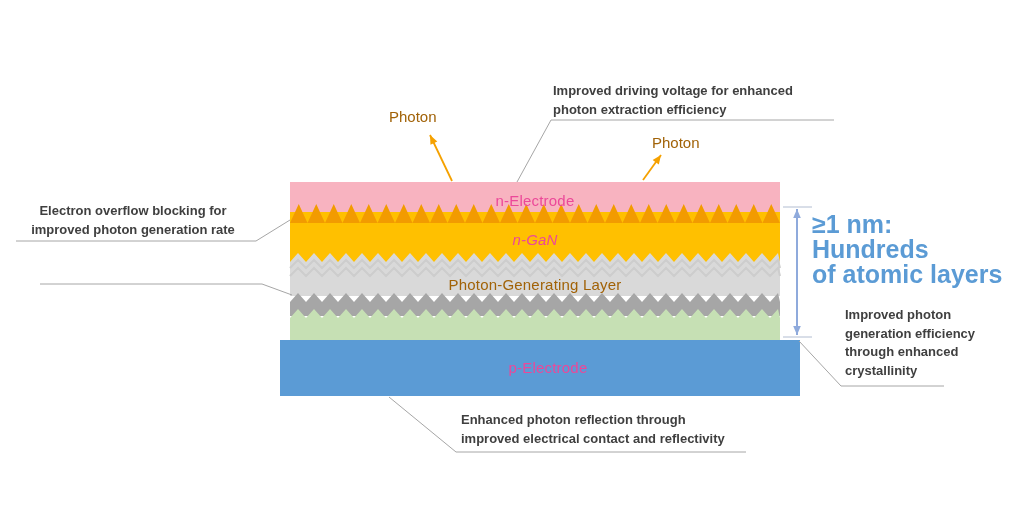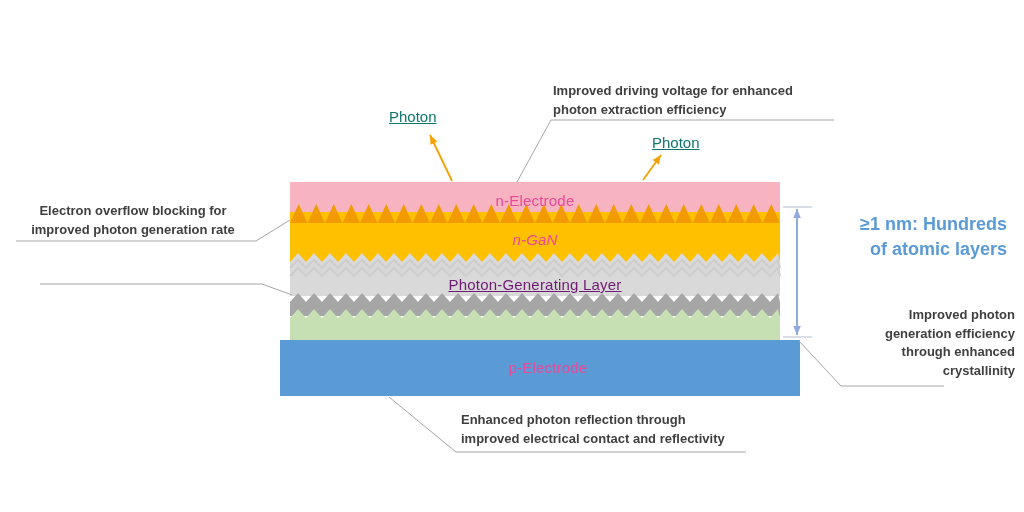--- a/index.html
+++ b/index.html
@@ -1,25 +1,25 @@
 <!DOCTYPE html>
 <html><head>
 <meta charset="utf-8">
 <style>
   * { margin:0; padding:0; box-sizing:border-box; }
   html,body { background:#ffffff; }
   body { font-family:"Liberation Sans", sans-serif; }
   .canvas { position:relative; width:1024px; height:512px; background:#ffffff; overflow:hidden; }
   svg.diagram { position:absolute; left:0; top:0; }
   .layer-label { position:absolute; text-align:center; font-size:15px; color:#ec4899; letter-spacing:0.2px; }
-  .layer-label.dark { color:#701a75;text-decoration:underline; }
+  .layer-label.dark { color:#a16207; }
   .ann { position:absolute; font-size:13px; font-weight:bold; color:#3f3f3f; line-height:18.5px; white-space:pre-line; }
   .ann.center { text-align:center; }
-  .photon-label { position:absolute; font-size:15px; color:#0f766e;text-decoration:underline; }
-  .blue-callout { position:absolute; font-size:18px; font-weight:bold; color:#5b9bd5; line-height:25px; white-space:pre-line;text-align:right; }
+  .photon-label { position:absolute; font-size:15px; color:#a16207; }
+  .blue-callout { position:absolute; font-size:25px; font-weight:bold; color:#5b9bd5; line-height:25px; white-space:pre-line; }
 </style>
 </head>
 <body>
 
 <div class="canvas">
 
   <svg class="diagram" width="1024" height="512" viewBox="0 0 1024 512">
 
     <rect x="290" y="182" width="490" height="30" fill="#F8B3C0"></rect>
 
@@ -63,20 +63,20 @@
 
   <div class="photon-label" style="left:389px; top:108px;">Photon</div>
   <div class="photon-label" style="left:652px; top:134px;">Photon</div>
 
   <div class="ann" style="left:553px; top:82px; width:300px;">Improved driving voltage for enhanced
 photon extraction efficiency</div>
   <div class="ann center" style="left:8px; top:202px; width:250px;">Electron overflow blocking for
 improved photon generation rate</div>
   <div class="blue-callout" style="left:812px; top:212px; width:195px;">≥1 nm: Hundreds
 of atomic layers</div>
-  <div class="ann" style="left:845px; top:306px; width:170px;text-align:right;">Improved photon
+  <div class="ann" style="left:845px; top:306px; width:170px;">Improved photon
 generation efficiency
 through enhanced
 crystallinity</div>
   <div class="ann" style="left:461px; top:411px; width:310px;">Enhanced photon reflection through
 improved electrical contact and reflectivity</div>
 
 </div>
 
 </body></html>

